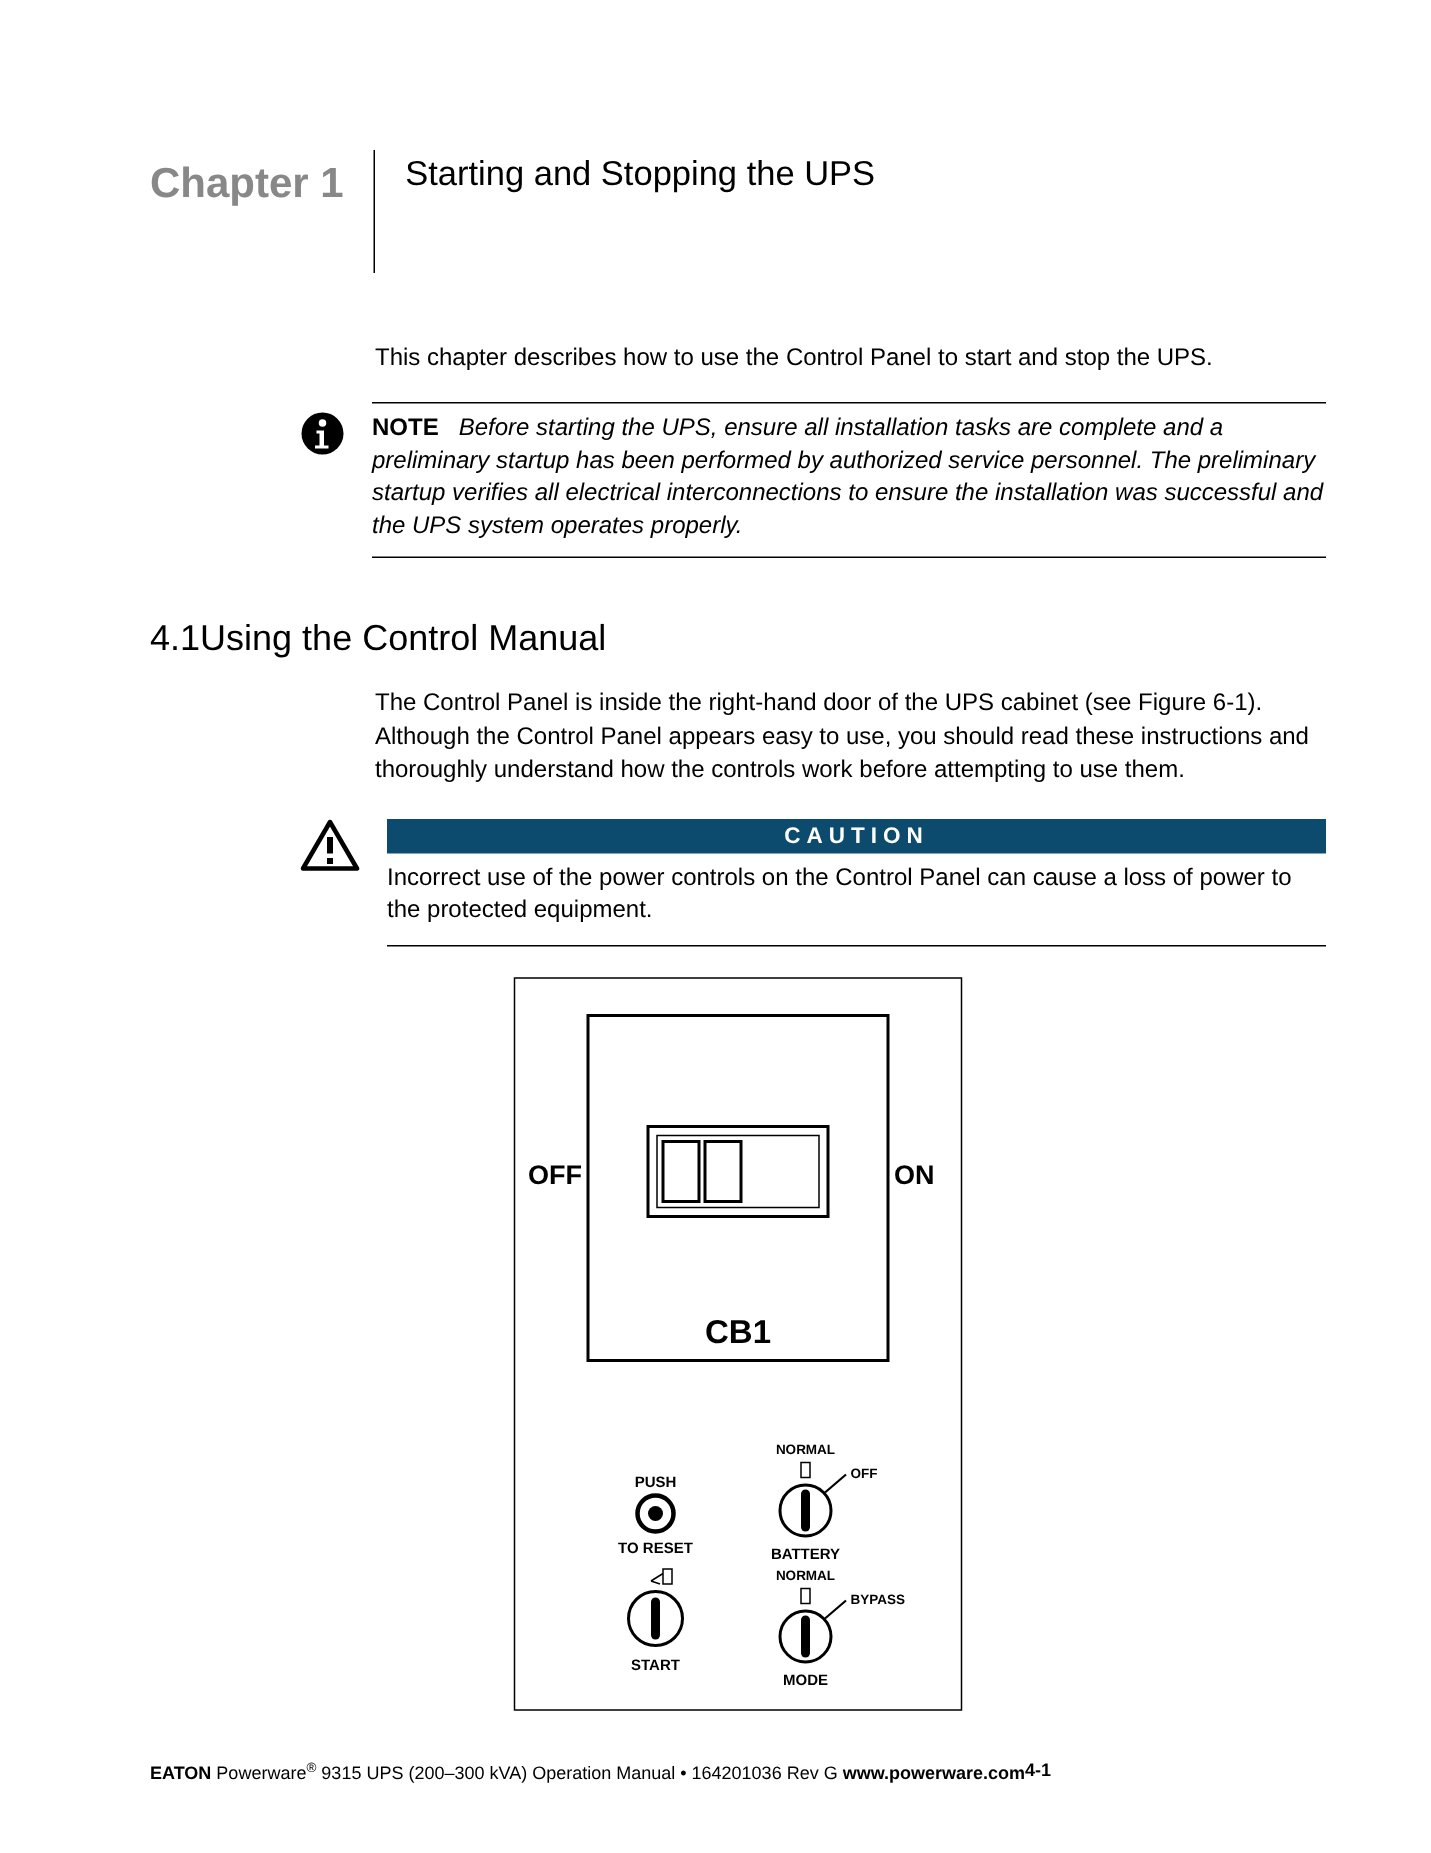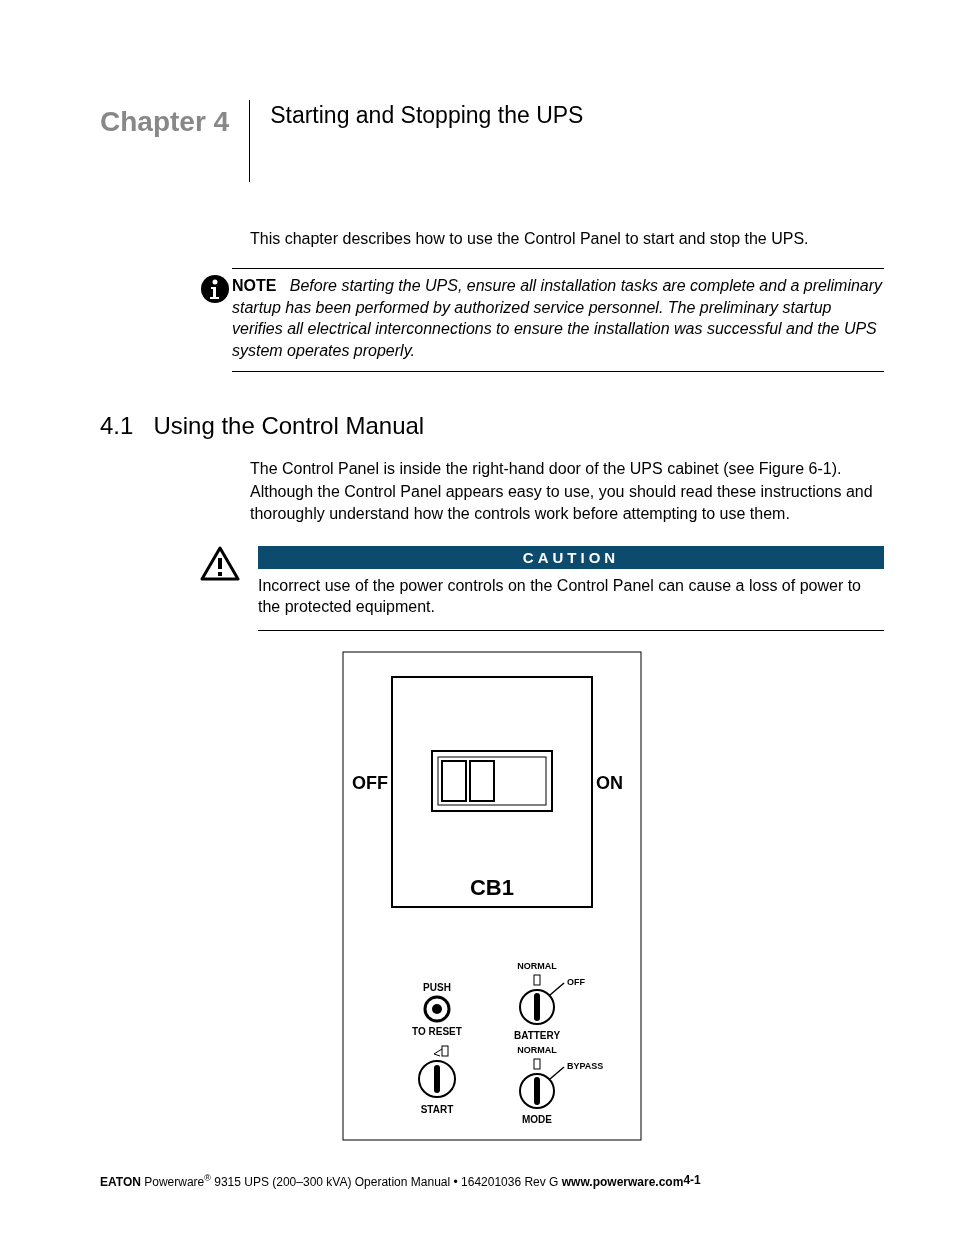--- a/index.html
+++ b/index.html
@@ -38,39 +38,38 @@
   }
   .intro {
     margin-left: 150px;
     font-size: 16px;
     margin-bottom: 20px;
   }
   .note-block {
     margin-left: 100px;
     display: flex;
     align-items: flex-start;
-    gap: 2px;
+    gap: 18px;
     margin-bottom: 40px;
   }
   .note-rule {
     border-top: 1px solid #000;
     border-bottom: 1px solid #000;
     padding: 6px 0 10px 0;
     font-size: 16px;
     line-height: 1.35;
     flex:1;
   }
   .note-label { font-weight: 700; }
   .note-body { font-style: italic; }
   .info-icon-wrap {
     padding-top: 6px;
   }
   .section-heading {
     display:flex;
-    gap: 20px;
     font-size: 24px;
     font-weight: 400;
     margin-bottom: 18px;
   }
   .section-body {
     margin-left: 150px;
     font-size: 16px;
     line-height: 1.4;
     margin-bottom: 20px;
   }
@@ -119,21 +118,21 @@
   }
   .footer .page { font-weight: 700; }
   .footer .brand { font-weight: 700; }
   .reg { font-size: 9px; vertical-align: super; }
   svg { display: block; }
 </style>
 </head>
 <body>
 
 <div class="chapter-header">
-  <div class="chapter-num">Chapter 4</div>
+  <div class="chapter-num">Chapter 1</div>
   <div class="header-divider"></div>
   <div class="chapter-title">Starting and Stopping the UPS</div>
 </div>
 
 <p class="intro">This chapter describes how to use the Control Panel to start and stop the UPS.</p>
 
 <div class="note-block">
   <div class="info-icon-wrap">
     <svg width="30" height="30" viewBox="0 0 30 30">
       <circle cx="15" cy="15" r="14" fill="#000"></circle>

